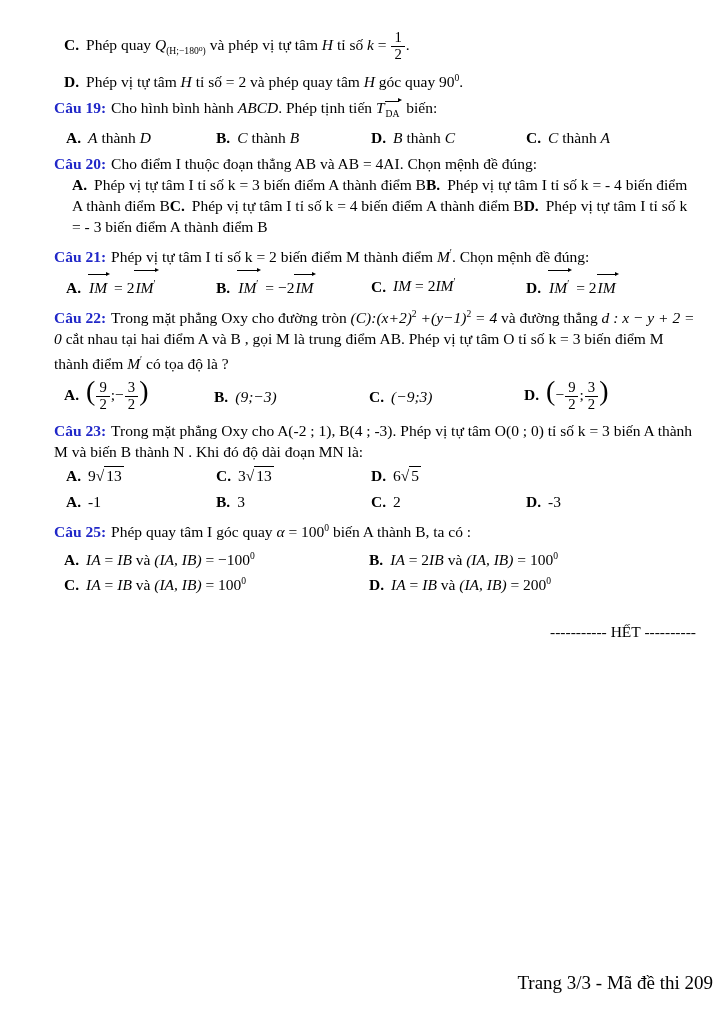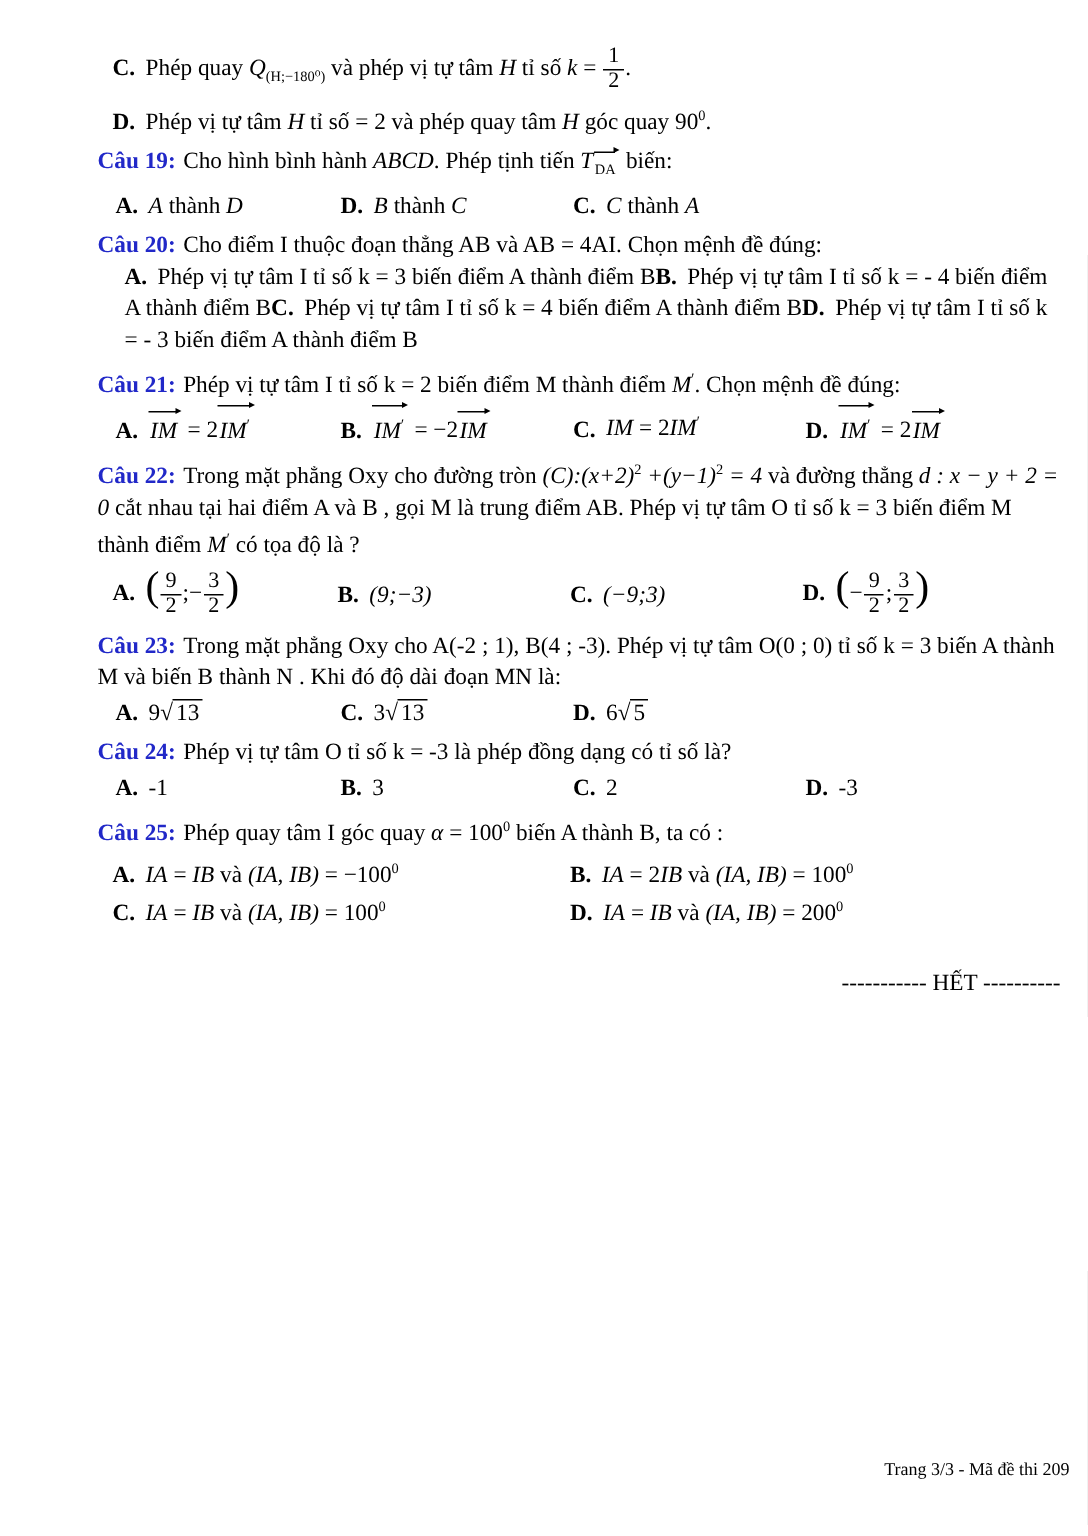--- a/index.html
+++ b/index.html
@@ -5,33 +5,33 @@
   html,body{margin:0;padding:0;background:#e8e8e8;}
   .page{
     position:relative;
     width:725px;height:1024px;
     background:#ffffff;
     font-family:"Liberation Serif","DejaVu Serif",serif;
     font-size:15.5px;color:#000;
     overflow:hidden;
     margin:0 auto;
   }
-  .content{position:absolute;left:65px;top:28px;width:642px;line-height:21px;}
+  .content{position:absolute;left:54px;top:28px;width:642px;line-height:21px;}
   .qline{margin-top:5px;}
   .qlabel{font-weight:bold;color:var(--accent,#2128c8);margin-right:5px;}
   .olabel{font-weight:bold;margin-right:7px;}
   .opt-line{margin:2px 0 4px 10px;}
   .ans-row{display:grid;margin:3px 0 5px 10px;align-items:center;}
   .cols4{grid-template-columns:150px 155px 155px 1fr;margin-left:12px;}
   .cols2{grid-template-columns:305px 1fr;}
   .opt-stack{margin-left:18px;}
   .opt-stack .ans{margin:2.5px 0;}
   .ans-row.tall{margin:6px 0 7px 10px;}
   .center-line{text-align:right;margin-top:26px;}
-  .footer{position:absolute;top:972px;right:12px;font-size:12px;text-align:right;}
+  .footer{position:absolute;top:972px;right:12px;font-size:19px;text-align:right;}
   
   .mi{font-style:italic;}
   sup.msup{font-size:0.62em;}
   sub.msub{font-size:0.62em;}
   .vec{display:inline-block;position:relative;padding:2.5px 3px 0 1px;}
   .vec::before{content:"";position:absolute;top:0;left:0;right:3px;border-top:1px solid #000;}
   .vec::after{content:"";position:absolute;top:-2.5px;right:0;
     border-style:solid;border-width:2.5px 0 2.5px 4px;
     border-color:transparent transparent transparent #000;}
   .frac{display:inline-flex;flex-direction:column;text-align:center;
@@ -48,20 +48,21 @@
 <div class="page">
   <div class="content">
       <div class="opt-line"><span class="olabel">C.</span>Phép quay <span class="mi">Q</span><sub class="msub">(H;−180⁰)</sub> và phép vị tự tâm <span class="mi">H</span> tỉ số <span class="mi">k</span> = <span class="frac">
           <span class="num">1</span>
           <span class="den">2</span>
         </span>.</div>
       <div class="opt-line"><span class="olabel">D.</span>Phép vị tự tâm <span class="mi">H</span> tỉ số = 2 và phép quay tâm <span class="mi">H</span> góc quay 90<sup class="msup">0</sup>.</div>
       <div class="qline"><span class="qlabel">Câu 19:</span>Cho hình bình hành <span class="mi">ABCD</span>. Phép tịnh tiến <span class="mi">T</span><sub class="msub"><span class="vec">DA</span></sub> biến:</div>
       <div class="ans-row cols4">
         <span class="ans"><span class="olabel">A.</span><span class="mi">A</span> thành <span class="mi">D</span></span>
+        <span class="ans"><span class="olabel">B.</span><span class="mi">C</span> thành <span class="mi">B</span></span>
         <span class="ans"><span class="olabel">D.</span><span class="mi">B</span> thành <span class="mi">C</span></span>
         <span class="ans"><span class="olabel">C.</span><span class="mi">C</span> thành <span class="mi">A</span></span>
       </div>
       <div class="qline"><span class="qlabel">Câu 20:</span>Cho điểm I thuộc đoạn thẳng AB và AB = 4AI. Chọn mệnh đề đúng:</div>
       <div class="opt-stack"><span class="ans"><span class="olabel">A.</span>Phép vị tự tâm I tỉ số k = 3 biến điểm A thành điểm B</span><span class="ans"><span class="olabel">B.</span>Phép vị tự tâm I tỉ số k = - 4 biến điểm A thành điểm B</span><span class="ans"><span class="olabel">C.</span>Phép vị tự tâm I tỉ số k = 4 biến điểm A thành điểm B</span><span class="ans"><span class="olabel">D.</span>Phép vị tự tâm I tỉ số k = - 3 biến điểm A thành điểm B</span></div>
       <div class="qline"><span class="qlabel">Câu 21:</span>Phép vị tự tâm I tỉ số k = 2 biến điểm M thành điểm <span class="mi">M</span><sup class="msup">′</sup>. Chọn mệnh đề đúng:</div>
       <div class="ans-row cols4">
         <span class="ans"><span class="olabel">A.</span><span class="vec"><span class="mi">IM</span></span> = 2<span class="vec"><span class="mi">IM</span><sup class="msup">′</sup></span></span>
         <span class="ans"><span class="olabel">B.</span><span class="vec"><span class="mi">IM</span><sup class="msup">′</sup></span> = −2<span class="vec"><span class="mi">IM</span></span></span>
         <span class="ans"><span class="olabel">C.</span><span class="mi">IM</span> = 2<span class="mi">IM</span><sup class="msup">′</sup></span>
@@ -85,21 +86,20 @@
             <span class="num">3</span>
             <span class="den">2</span>
           </span><span class="bigp">)</span></span>
       </div>
       <div class="qline"><span class="qlabel">Câu 23:</span>Trong mặt phẳng Oxy cho A(-2 ; 1), B(4 ; -3). Phép vị tự tâm O(0 ; 0) tỉ số k = 3 biến A thành M và biến B thành N . Khi đó độ dài đoạn MN là:</div>
       <div class="ans-row cols4">
         <span class="ans"><span class="olabel">A.</span>9<span class="sqrt"><span class="rsign">√</span><span class="rad">13</span></span></span>
         <span class="ans"><span class="olabel">C.</span>3<span class="sqrt"><span class="rsign">√</span><span class="rad">13</span></span></span>
         <span class="ans"><span class="olabel">D.</span>6<span class="sqrt"><span class="rsign">√</span><span class="rad">5</span></span></span>
       </div>
-      <div class="qline"><span class="qlabel">Câu 24:</span>Phép vị tự tâm O tỉ số k = -3 là phép đồng dạng có tỉ số là?</div>
       <div class="ans-row cols4">
         <span class="ans"><span class="olabel">A.</span>-1</span>
         <span class="ans"><span class="olabel">B.</span>3</span>
         <span class="ans"><span class="olabel">C.</span>2</span>
         <span class="ans"><span class="olabel">D.</span>-3</span>
       </div>
       <div class="qline"><span class="qlabel">Câu 25:</span>Phép quay tâm I góc quay <span class="mi">α</span> = 100<sup class="msup">0</sup>  biến A thành B, ta có :</div>
       <div class="ans-row cols2">
         <span class="ans"><span class="olabel">A.</span><span class="mi">IA</span> = <span class="mi">IB</span> và <span class="mi">(IA, IB)</span> = −100<sup class="msup">0</sup></span>
         <span class="ans"><span class="olabel">B.</span><span class="mi">IA</span> = 2<span class="mi">IB</span> và <span class="mi">(IA, IB)</span> = 100<sup class="msup">0</sup></span>

